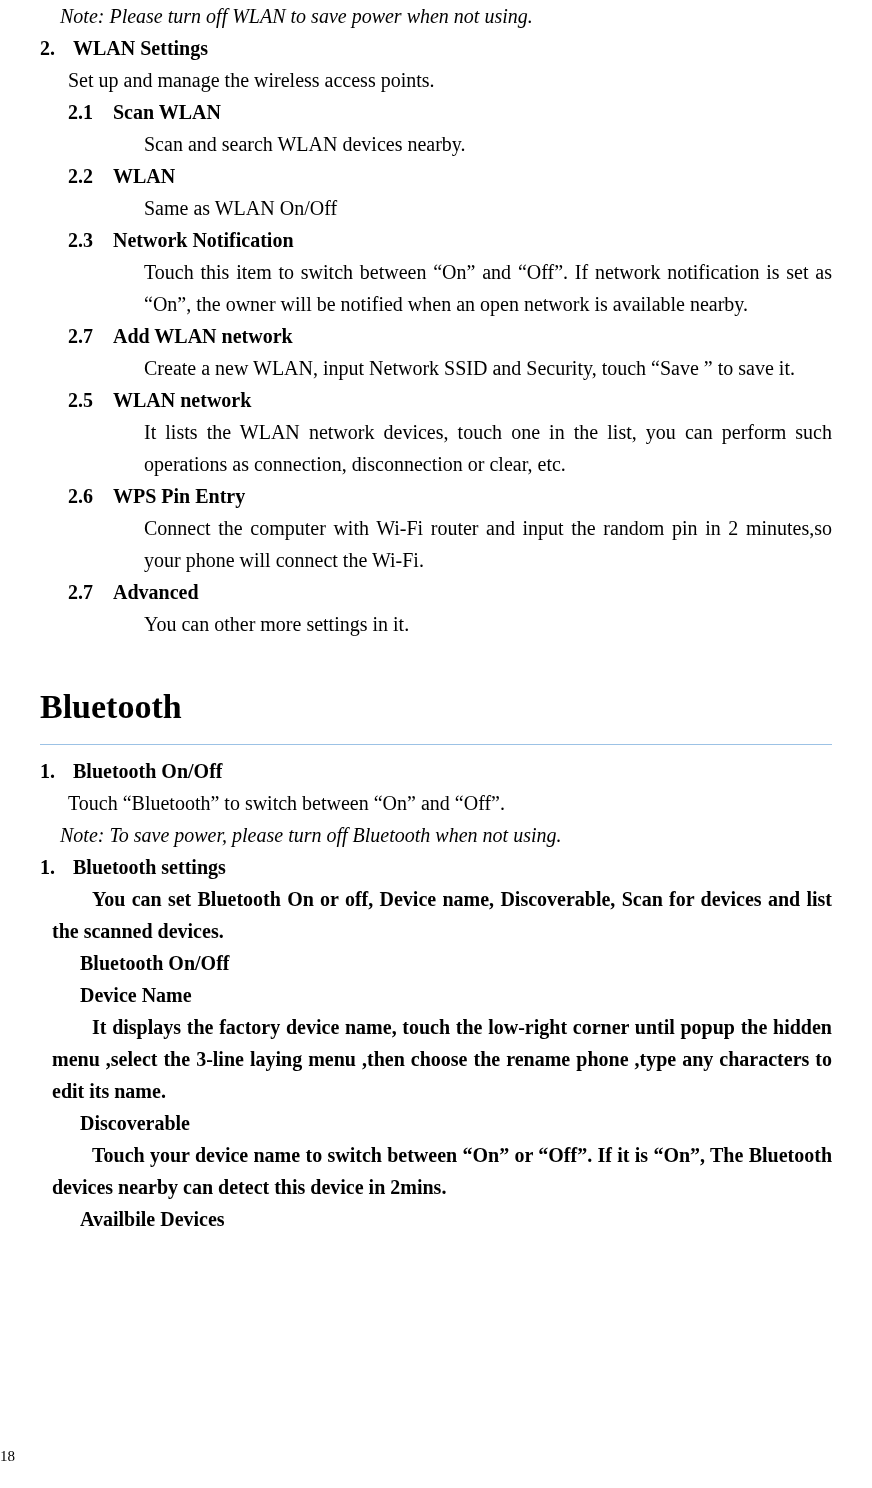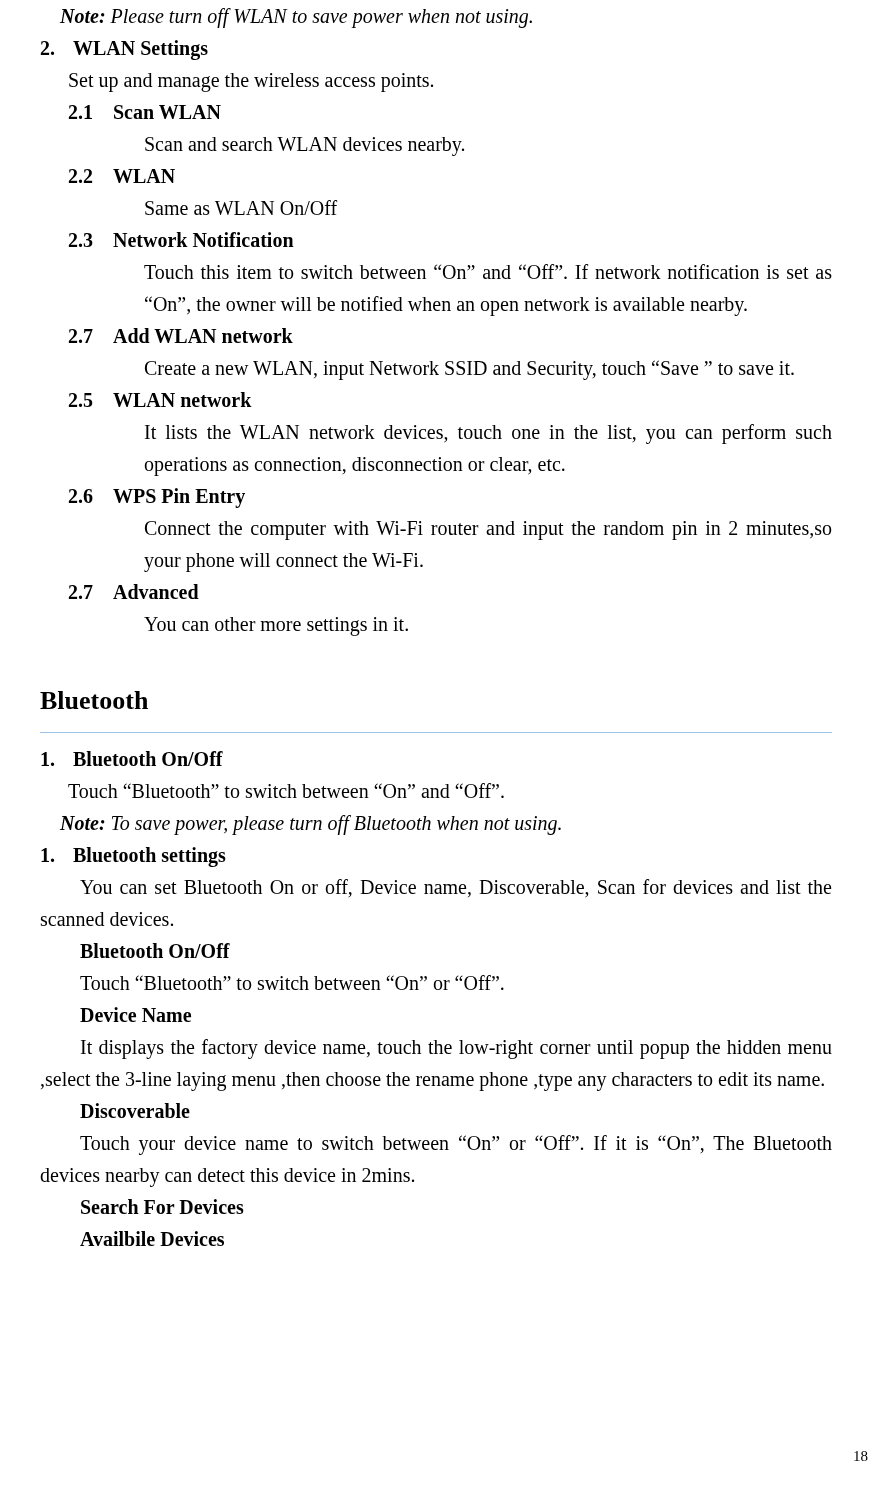--- a/index.html
+++ b/index.html
@@ -8,51 +8,51 @@
       font-size: 20px;
       line-height: 1.6;
       color: #000;
       background: #fff;
       width: 872px;
       height: 1488px;
       padding: 0 40px 20px 40px;
       position: relative;
     }
     .note-line { margin-left: 20px; }
-    .note-label { font-weight: bold; font-style: italic; }
+    .note-label { font-weight: normal; font-style: italic; }
     .note-text { font-style: italic; }
     .l1-item { margin-left: 0; }
     .l1-num { font-weight: bold; display: inline-block; min-width: 28px; }
     .l1-title { font-weight: bold; }
     .l1-body { margin-left: 28px; text-align: justify; }
     .l2-item { margin-left: 28px; }
     .l2-num { font-weight: bold; display: inline-block; min-width: 40px; }
     .l2-title { font-weight: bold; }
     .l2-body { margin-left: 104px; text-align: justify; }
     .section-heading {
       font-weight: bold;
-      font-size: 26px;
+      font-size: 34px;
       margin-top: 40px;
       margin-bottom: 10px;
     }
     .hr-line {
       border: none;
       border-top: 1px solid #9cc2e5;
       margin: 6px 0 10px 0;
     }
     .bt-sub { margin-left: 40px; }
     .bt-sub-title { font-weight: bold; }
     .bt-sub-body { text-align: justify; }
-    .bt-sub-body-flush { text-align: justify; margin-left: 0; }
+    .bt-sub-body-flush { text-align: justify; margin-left: 12px; font-weight: bold; }
     .page-num {
       position: absolute;
       bottom: 20px;
       left: 0;
-      right: 4px;
-      text-align: right;
+      right: 16px;
+      text-align: left;
       font-size: 15px;
     }
     .indent { text-indent: 40px; }
   </style>
 </head>
 <body>
 
 <div class="note-line">
   <span class="note-label">Note:</span>
   <span class="note-text">Please turn off WLAN to save power when not using.</span>
@@ -120,34 +120,32 @@
 </div>
 
 <div class="l1-item">
   <span class="l1-num">1.</span>
   <span class="l1-title">Bluetooth settings</span>
 </div>
 <div class="bt-sub-body-flush indent">You can set Bluetooth On or off, Device name, Discoverable, Scan for devices and list the scanned devices.</div>
 
 <div class="bt-sub">
   <div class="bt-sub-title">Bluetooth On/Off</div>
-  <div class="bt-sub-body">Touch “Bluetooth” to switch between “On” or “Off”.</div>
 </div>
 
 <div class="bt-sub">
   <div class="bt-sub-title">Device Name</div>
 </div>
 <div class="bt-sub-body-flush indent">It displays the factory device name, touch the low-right corner until popup the hidden menu ,select the 3-line laying menu ,then choose the rename phone ,type any characters to edit its name.</div>
 
 <div class="bt-sub">
   <div class="bt-sub-title">Discoverable</div>
 </div>
 <div class="bt-sub-body-flush indent">Touch your device name   to switch between “On” or “Off”. If it is “On”, The Bluetooth devices nearby can detect this device in 2mins.</div>
 
 <div class="bt-sub">
-  <div class="bt-sub-title">Search For Devices</div>
 </div>
 
 <div class="bt-sub">
   <div class="bt-sub-title">Availbile Devices</div>
 </div>
 
 <div class="page-num">18</div>
 
 </body></html>

